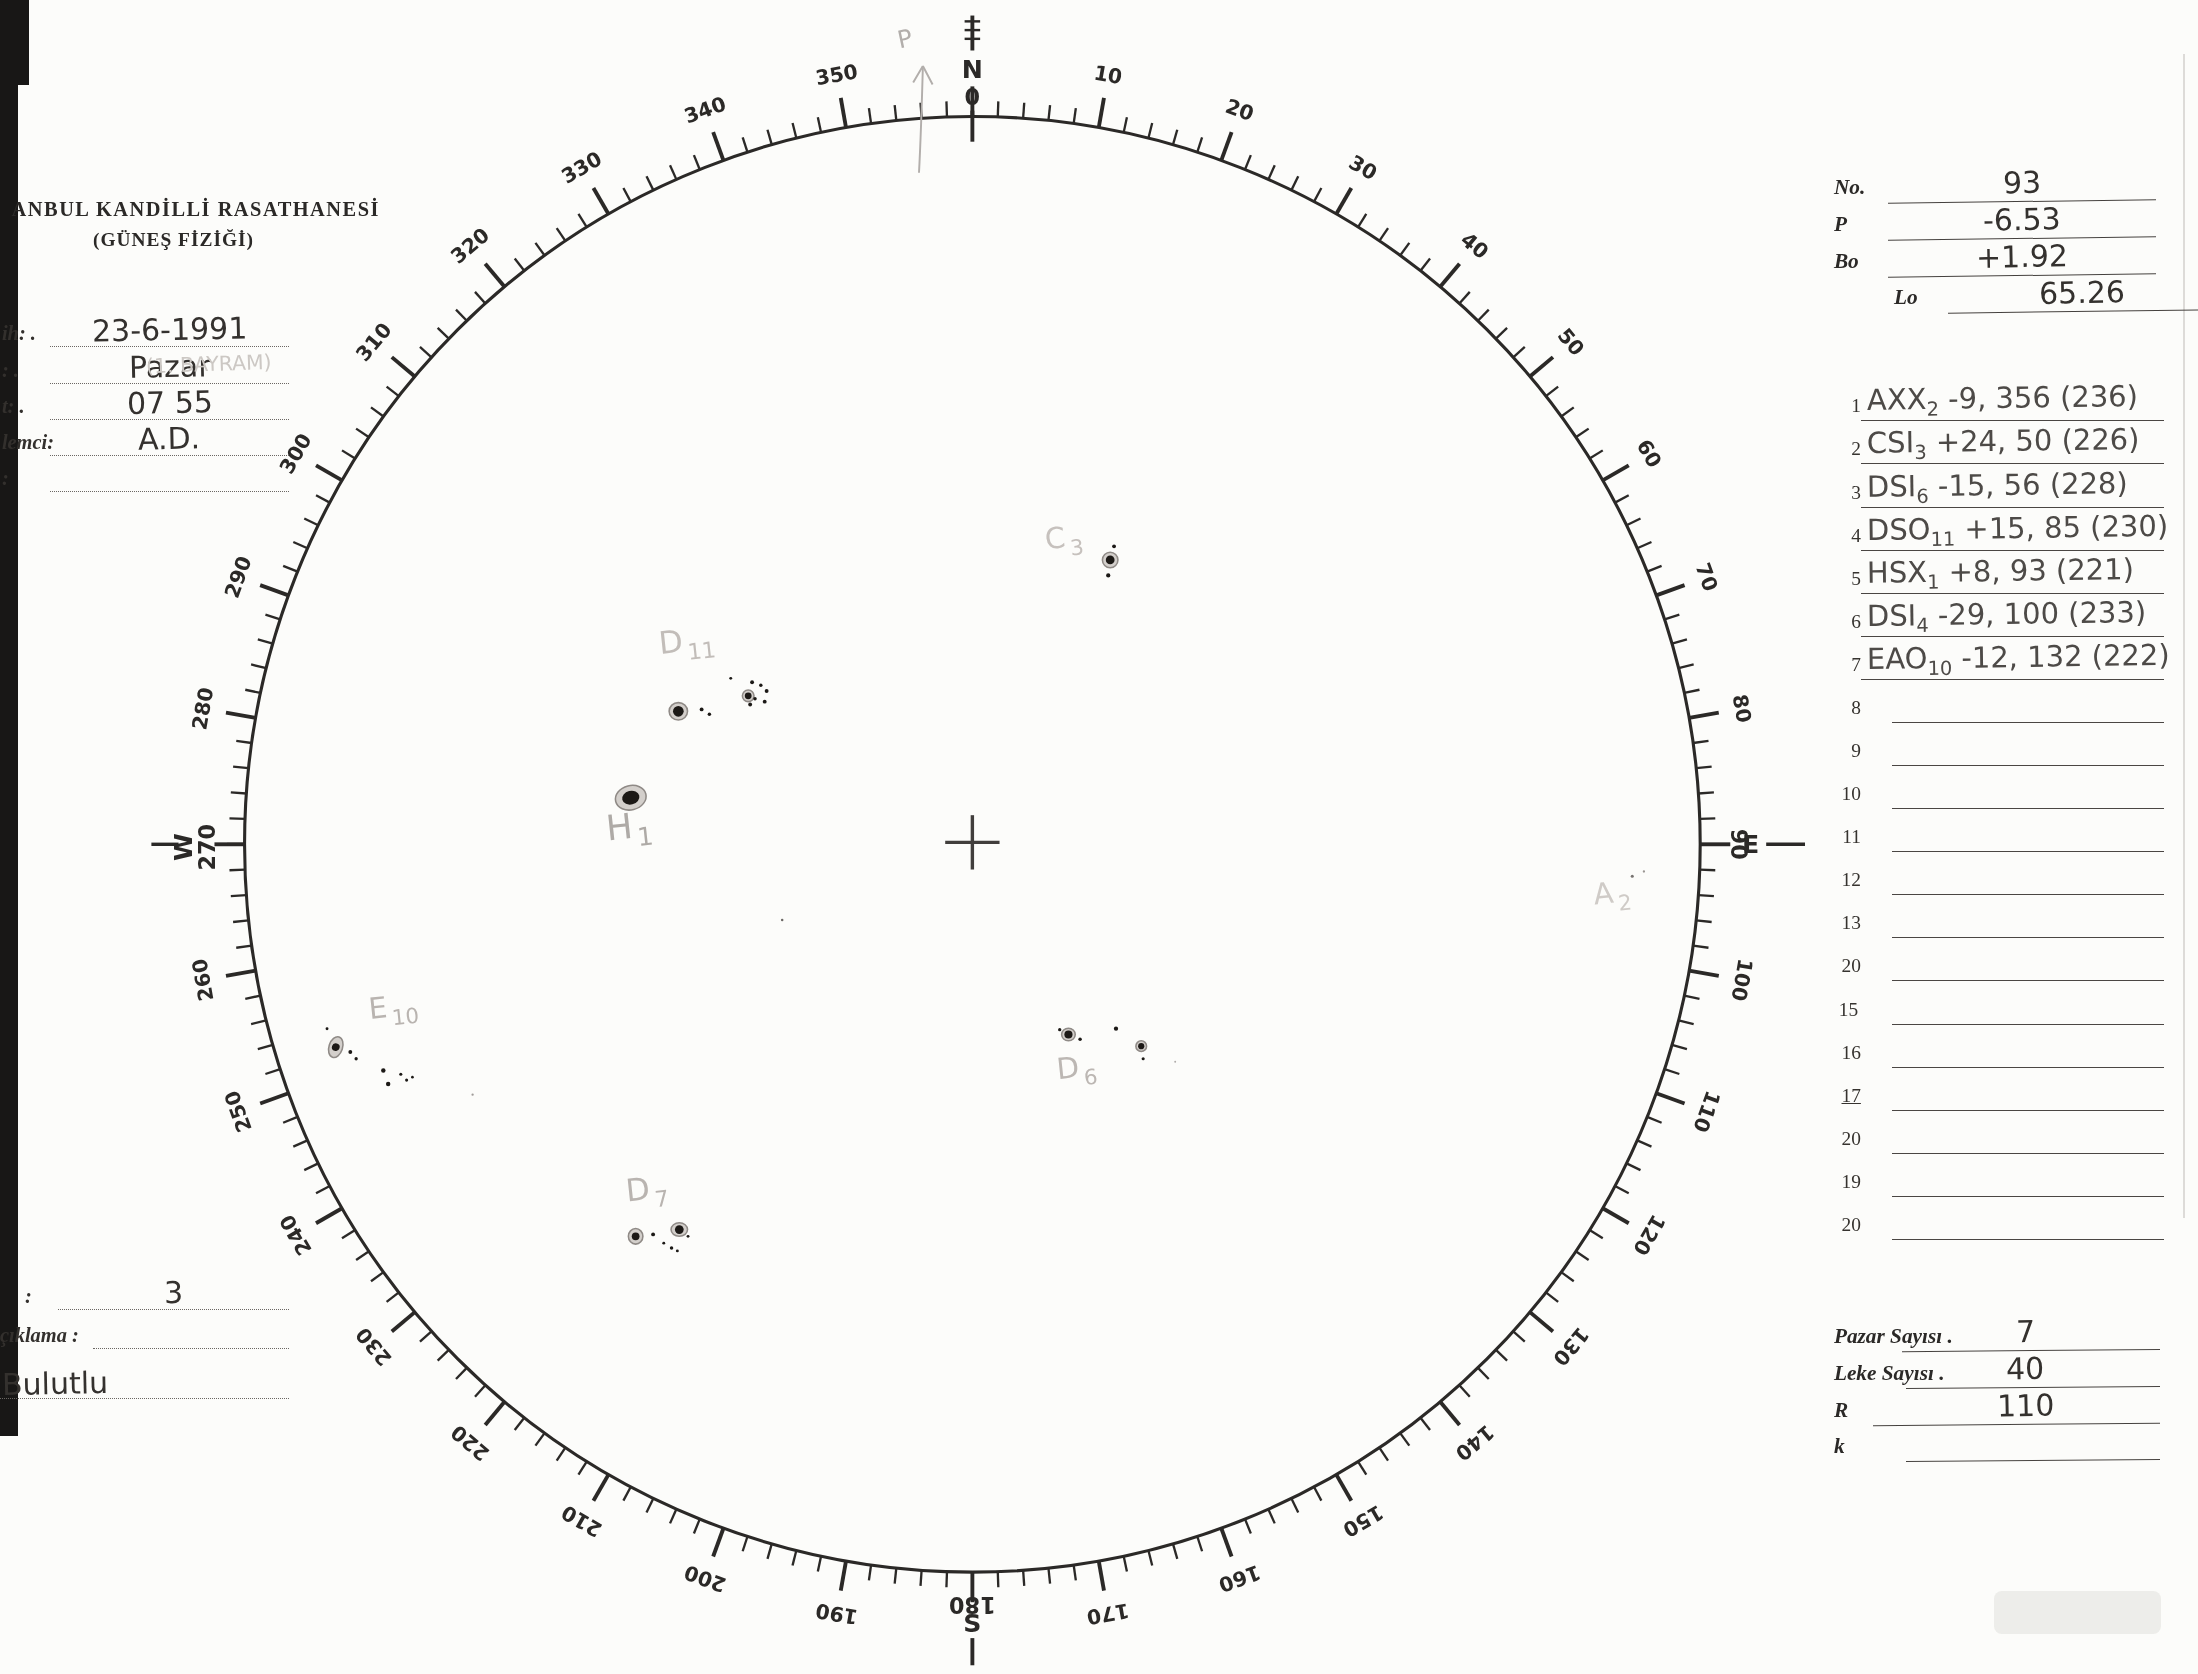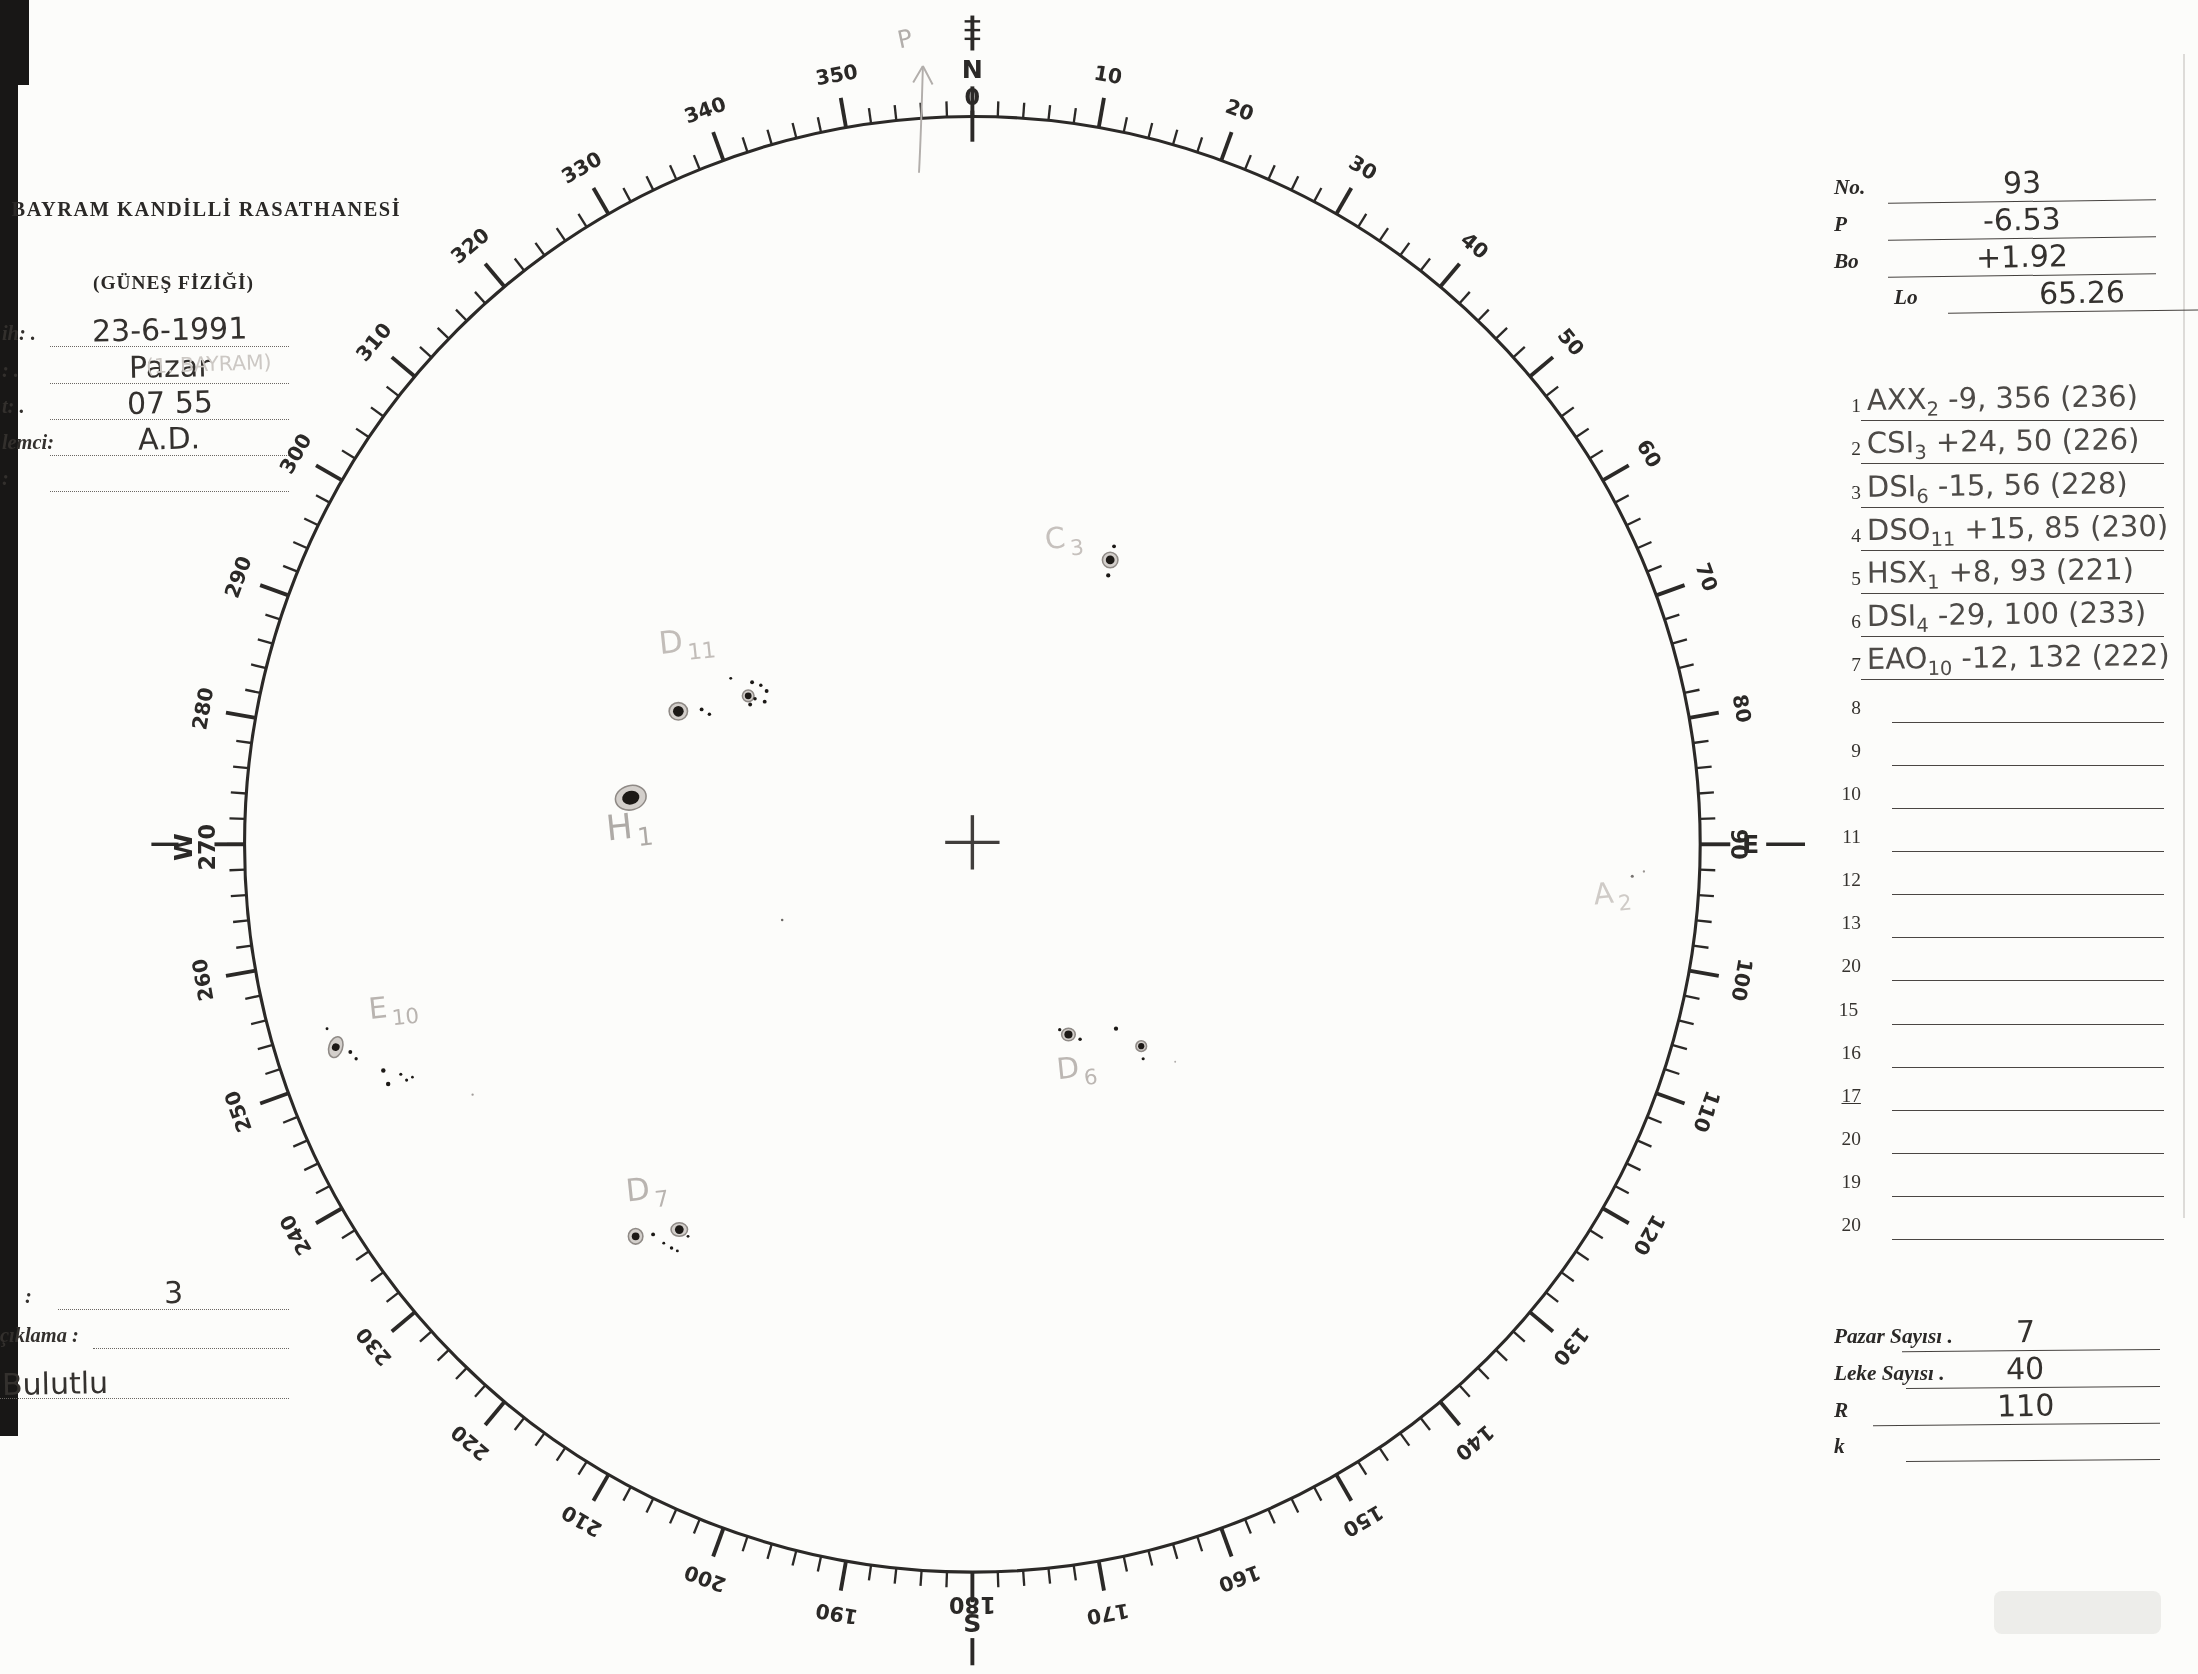--- a/index.html
+++ b/index.html
@@ -5,21 +5,21 @@
   html,body{margin:0;padding:0;background:#888;}
   .page{position:relative;width:2199px;height:1675px;background:#fcfcfa;overflow:hidden;
         font-family:"Liberation Serif",serif;color:#2b2927;}
   svg{position:absolute;left:0;top:0;}
   
   .scanbar{position:absolute;background:#181716;}
   .smudge{position:absolute;background:#ededea;border-radius:7.8px;}
   .edgeline{position:absolute;background:#dddbd8;}
   
   .title1{position:absolute;left:11.6px;top:198px;font-weight:bold;font-size:20.4px;letter-spacing:1.5px;white-space:nowrap;}
-  .title2{position:absolute;left:93px;top:229px;font-weight:bold;font-size:19.4px;letter-spacing:1px;white-space:nowrap;margin-top:43px;}
+  .title2{position:absolute;left:93px;top:229px;font-weight:bold;font-size:19.4px;letter-spacing:1px;white-space:nowrap;}
   .hfield{position:absolute;left:0;width:293px;height:37px;}
   .hf-label{position:absolute;left:1.9px;bottom:3.9px;font:italic bold 20.4px "Liberation Serif",serif;color:#33302d;white-space:nowrap;}
   .hf-line{position:absolute;left:50px;right:3.9px;bottom:1.9px;border-bottom:1.9px dotted #6b6763;}
   .hf-value{position:absolute;left:50px;right:3.9px;bottom:1.9px;text-align:center;}
   .hand{font-family:"DejaVu Sans",sans-serif;font-size:30px;color:#34312e;white-space:nowrap;
         display:inline-block;transform:rotate(-1.2deg);}
   .pencilnote{position:absolute;left:146px;bottom:9.7px;font-family:"DejaVu Sans",sans-serif;
         font-size:20.4px;color:#ccc8c4;white-space:nowrap;transform:rotate(-2deg);}
   
   .ffield{position:absolute;left:0;width:293px;height:41px;}
@@ -367,21 +367,21 @@
         <circle cx="692" cy="1286" r="1.8" fill="#1c1916"></circle>
         <circle cx="698" cy="1289" r="1.5" fill="#1c1916"></circle>
         <circle cx="709" cy="1274" r="1.5" fill="#1c1916"></circle>
         <text x="646" y="1238" fill="#b9b4b0" font-size="32" font-family="&quot;DejaVu Sans&quot;,sans-serif" transform="rotate(-6 646 1238)">D<tspan dx="4" dy="9" font-size="23">7</tspan></text>
       </g>
       <g>
         <circle cx="806" cy="948" r="1.3" fill="#6b6764"></circle>
       </g>
     </svg>
 
-  <div class="title1">BAYRAM KANDİLLİ RASATHANESİ</div>
+  <div class="title1">ANBUL KANDİLLİ RASATHANESİ</div>
   <div class="title2">(GÜNEŞ FİZİĞİ)</div>
 
   <div class="hfield" style="top:312px;">
     <span class="hf-label">ih: .</span>
     <div class="hf-line"></div>
     <span class="hf-value"><span class="hand">23-6-1991</span></span>
   </div>
   <div class="hfield" style="top:349px;">
     <span class="hf-label">:  .</span>
     <div class="hf-line"></div>

